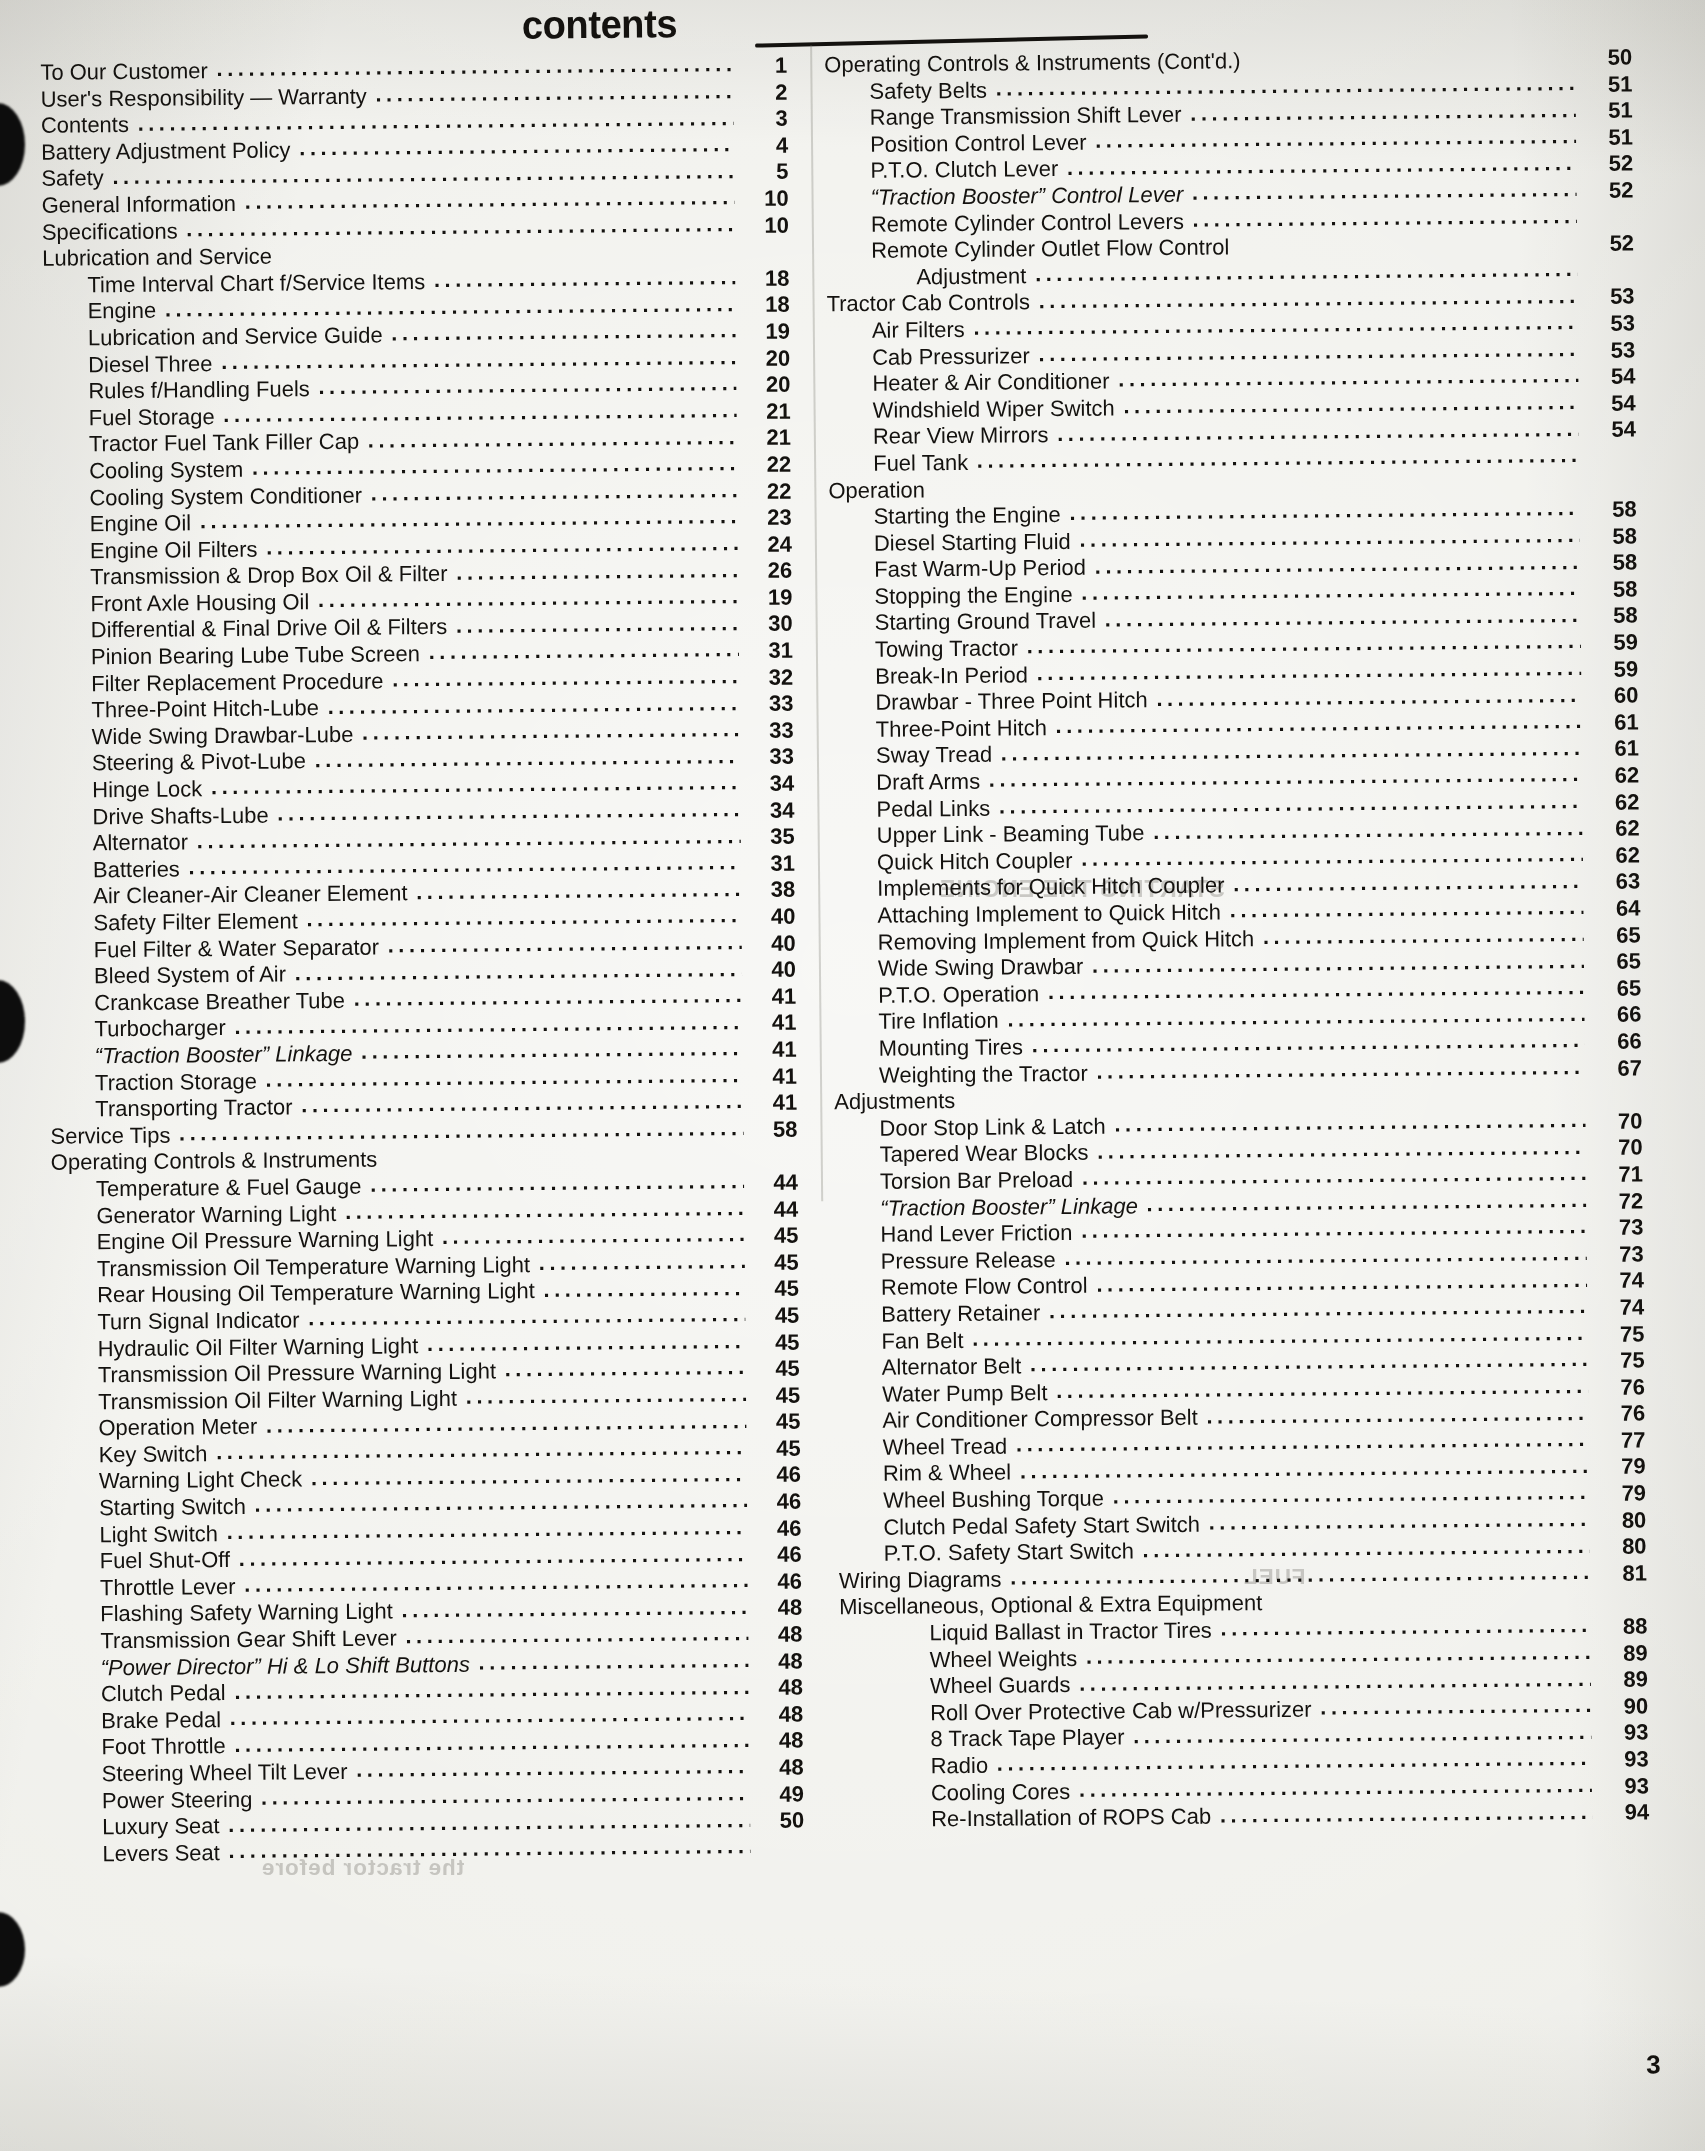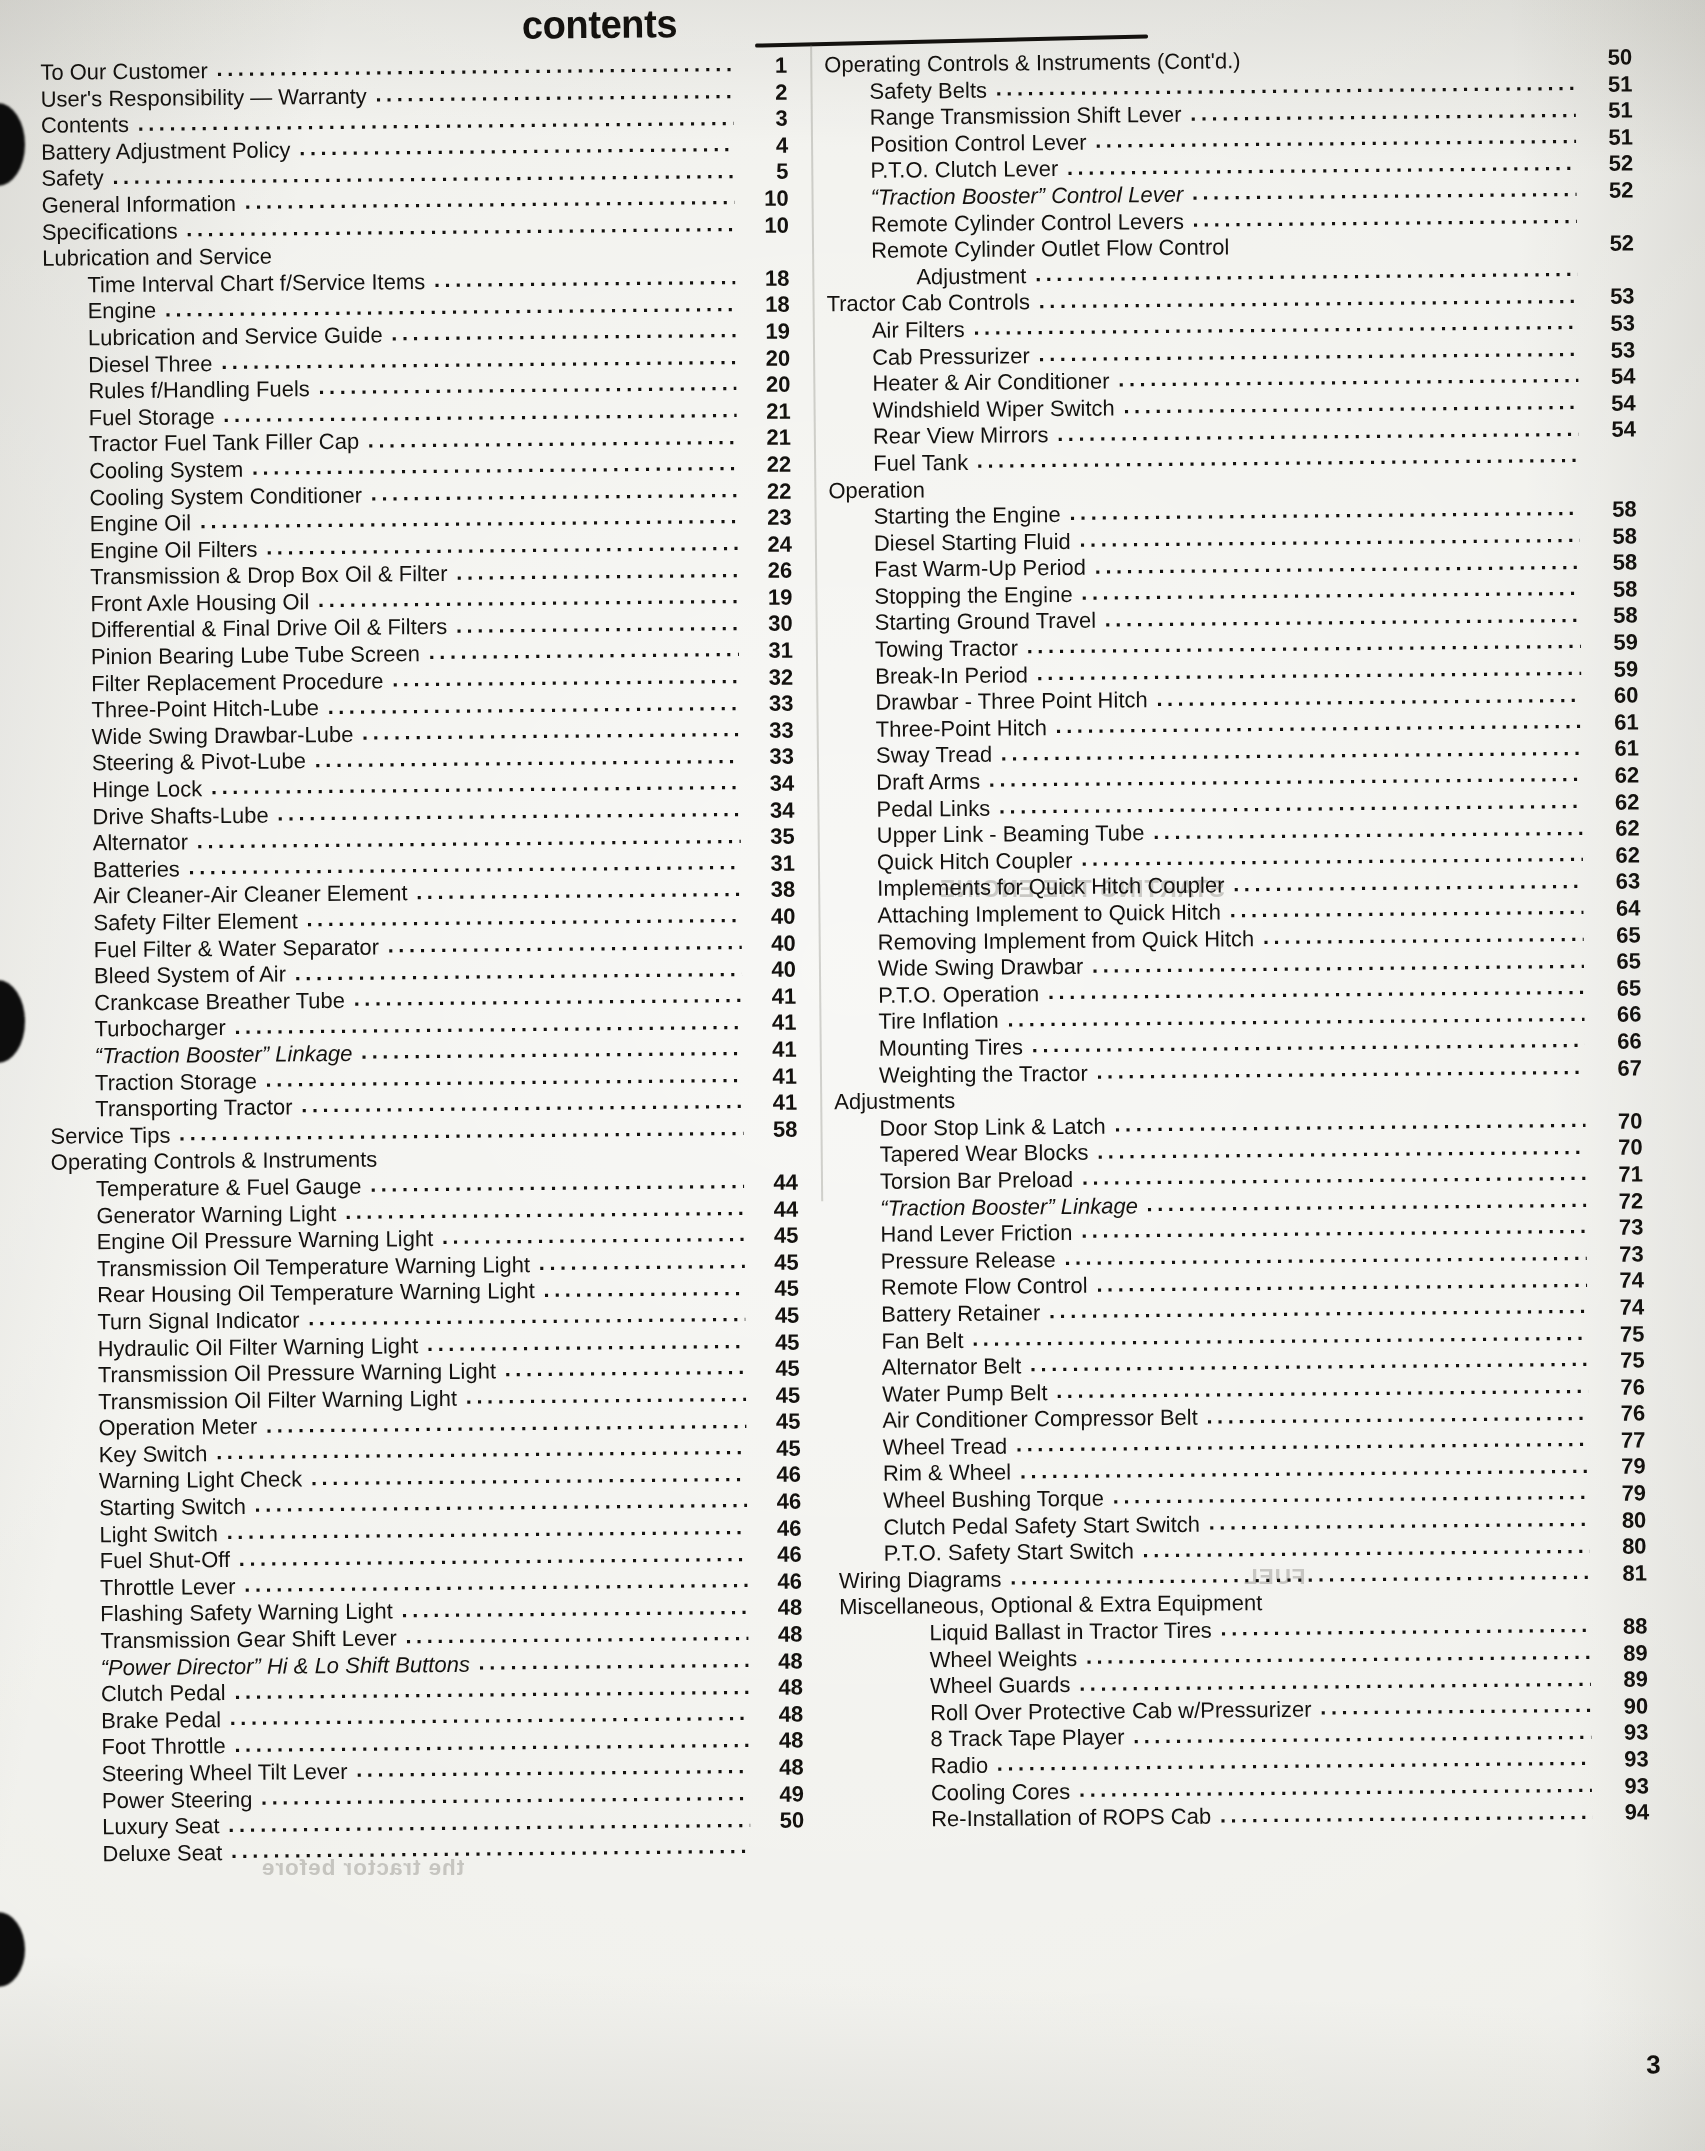--- a/index.html
+++ b/index.html
@@ -502,21 +502,21 @@
           <span class="label">Power Steering</span>
           <span class="leader">........................................................................................................................</span>
           <span class="page">49</span>
         </div>
         <div class="entry lvl1">
           <span class="label">Luxury Seat</span>
           <span class="leader">........................................................................................................................</span>
           <span class="page">50</span>
         </div>
         <div class="entry lvl1 nopage">
-          <span class="label">Deluxe Seat</span>
+          <span class="label">Levers Seat</span>
           <span class="leader">........................................................................................................................</span>
           <span class="page"></span>
         </div>
       </div>
     <div class="col" id="col-right">
         <div class="entry lvl0 noleader">
           <span class="label">Operating Controls &amp; Instruments (Cont'd.)</span>
           <span class="leader">........................................................................................................................</span>
           <span class="page">50</span>
         </div>

